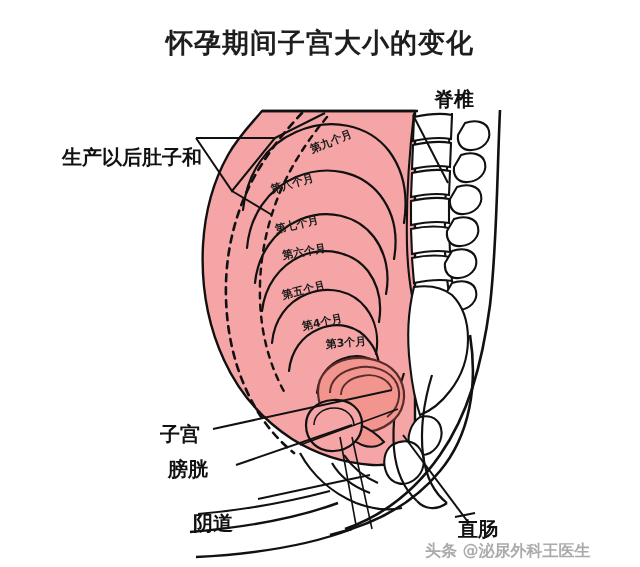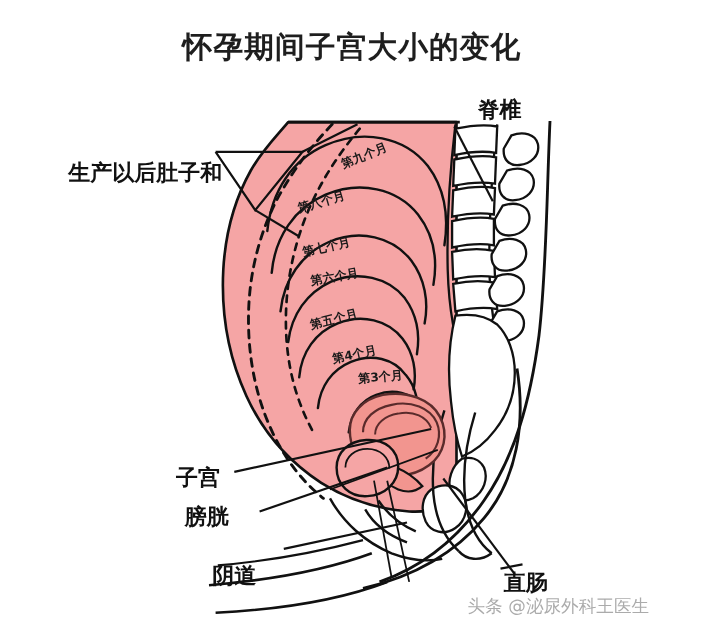--- a/index.html
+++ b/index.html
@@ -50,21 +50,21 @@
     font-size: 11px;
     font-weight: bold;
     fill: #1a1a1a;
     font-family: "DejaVu Sans", "Liberation Sans", sans-serif;
   }
   .watermark {
     position: absolute;
     left: 425px;
     top: 536px;
     font-size: 16px;
-    font-weight: normal;
+    font-weight: bold;
     color: #9d9d9d;
     white-space: nowrap;
     opacity: 0.85;
   }
   .ln { stroke: #111; fill: none; }
 </style>
 </head>
 <body>
 
 <div id="figure-root">

